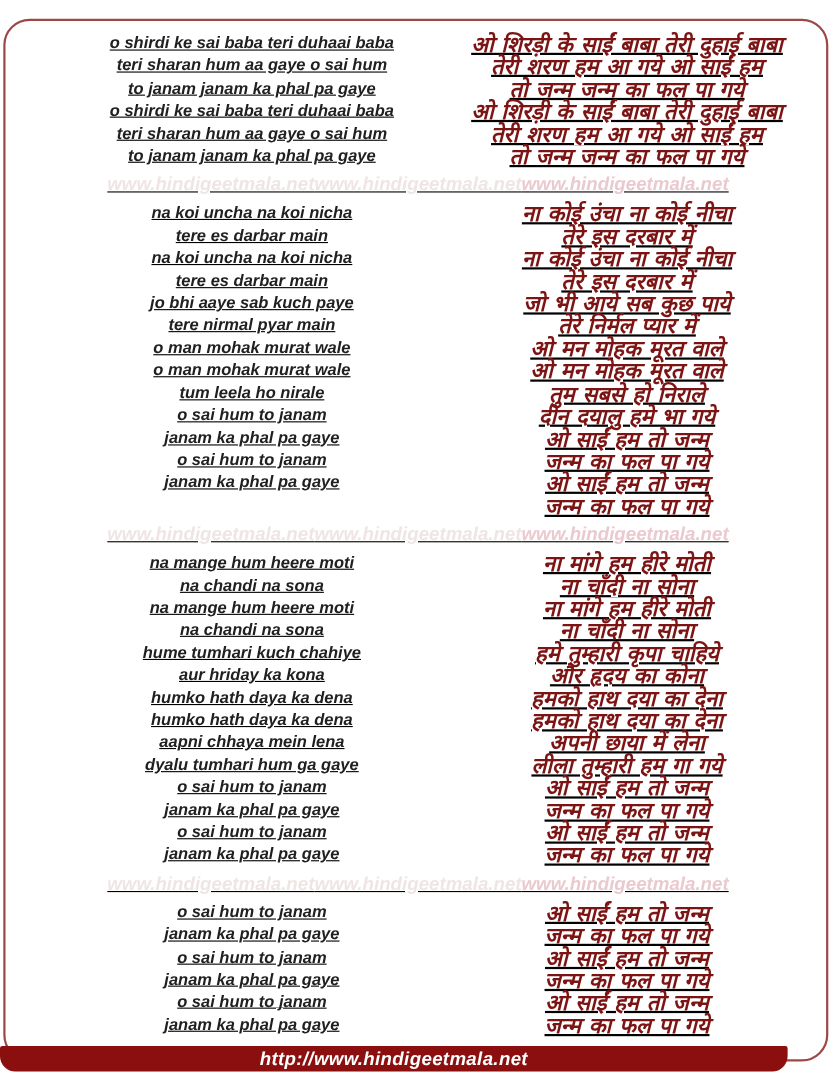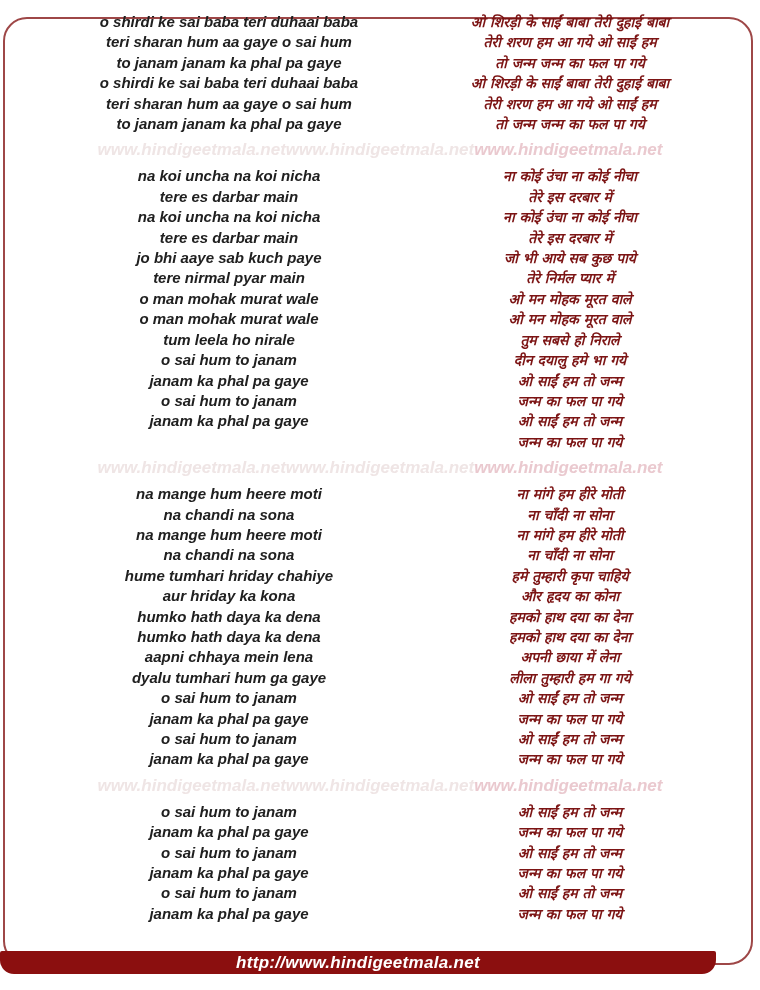--- a/index.html
+++ b/index.html
@@ -23,40 +23,41 @@
     left:3px;top:17px;
     width:750px;height:948px;
     border:2px solid var(--border);
     border-radius:24px;
     box-sizing:border-box;
     pointer-events:none;
   }
   .content{
     position:absolute;
     left:0;top:0;width:760px;
-    padding-top:12px;
+    padding-top:30px;
+    text-decoration:underline;
   }
   .stanza-row{
     display:flex;
     width:760px;
   }
   .col{width:380px;box-sizing:border-box;}
   .col.en{
     padding-left:78px;
     color:var(--english-text);
     font-style:italic;
     font-weight:bold;
     font-size:15px;
   }
   .col.hi{
     color:var(--hindi-text);
     font-family:"DejaVu Sans",sans-serif;
     font-style:italic;
     font-weight:bold;
-    font-size:14px;
+    font-size:20px;
   }
   .line{
     line-height:20.4px;
     text-align:center;
     white-space:nowrap;
   }
   .wm-row{
     display:flex;
     justify-content:center;
     padding:0 45px;
@@ -161,21 +162,21 @@
     <span class="wm">www.hindigeetmala.net</span>
     <span class="wm pink">www.hindigeetmala.net</span>
   </div>
 
   <div class="stanza-row">
       <div class="col en">
         <div class="line">na mange hum heere moti</div>
         <div class="line">na chandi na sona</div>
         <div class="line">na mange hum heere moti</div>
         <div class="line">na chandi na sona</div>
-        <div class="line">hume tumhari hriday chahiye</div>
+        <div class="line">hume tumhari kuch chahiye</div>
         <div class="line">aur hriday ka kona</div>
         <div class="line">humko hath daya ka dena</div>
         <div class="line">humko hath daya ka dena</div>
         <div class="line">aapni chhaya mein lena</div>
         <div class="line">dyalu tumhari hum ga gaye</div>
         <div class="line">o sai hum to janam</div>
         <div class="line">janam ka phal pa gaye</div>
         <div class="line">o sai hum to janam</div>
         <div class="line">janam ka phal pa gaye</div>
       </div>

